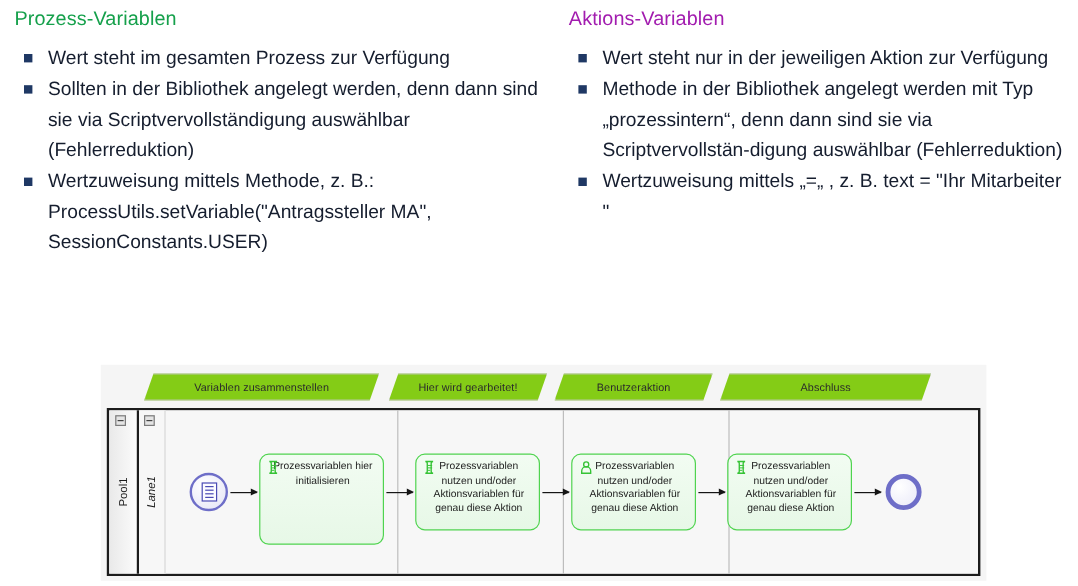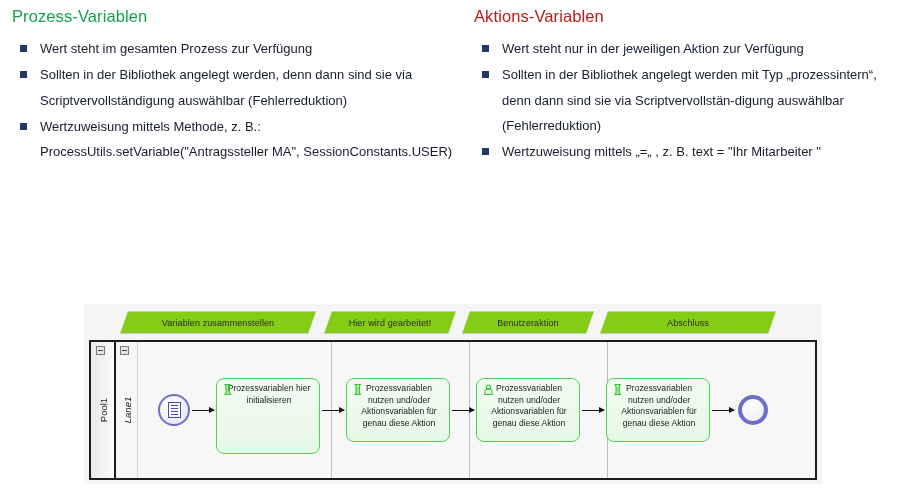--- a/index.html
+++ b/index.html
@@ -32,33 +32,33 @@
   .col-right { width: 436px; padding: 6px 4px 0 8px; }
 
   .col-heading {
     font-size: 16.5px;
     line-height: 20px;
     margin: 0 0 10px 4px;
     font-weight: normal;
     letter-spacing: 0.1px;
   }
   .heading-green { color: #15a04b; }
-  .heading-red   { color: #b91c1c; }
+  .heading-red   { color: #a21caf; }
 
   ul.bullets {
     list-style: none;
     margin: 0;
     padding: 0;
   }
   ul.bullets > li {
     position: relative;
     padding-left: 32px;
     margin: 0 0 0.5px 0;
     color: #151d2e;
-    font-size: 13px;
+    font-size: 16px;
     line-height: 25.5px;
   }
   ul.bullets > li .bullet-marker {
     position: absolute;
     left: 12px;
     top: 9px;
     width: 7px;
     height: 7px;
     background: #1f3864;
     display: block;
@@ -265,21 +265,21 @@
 
   <div class="col col-right">
     <div class="col-heading heading-red">Aktions-Variablen</div>
     <ul class="bullets">
       <li>
         <span class="bullet-marker"></span>
         <span class="bullet-text">Wert steht nur in der jeweiligen Aktion zur Verfügung</span>
       </li>
       <li>
         <span class="bullet-marker"></span>
-        <span class="bullet-text">Sollten in der Bibliothek angelegt werden mit Typ „prozessintern“, denn dann sind sie via Scriptvervollstän-digung auswählbar (Fehlerreduktion)</span>
+        <span class="bullet-text">Methode in der Bibliothek angelegt werden mit Typ „prozessintern“, denn dann sind sie via Scriptvervollstän-digung auswählbar (Fehlerreduktion)</span>
       </li>
       <li>
         <span class="bullet-marker"></span>
         <span class="bullet-text">Wertzuweisung mittels „=„ , z. B. text =  "Ihr Mitarbeiter "</span>
       </li>
     </ul>
   </div>
 </div>
 
 <div class="diagram-wrap">

